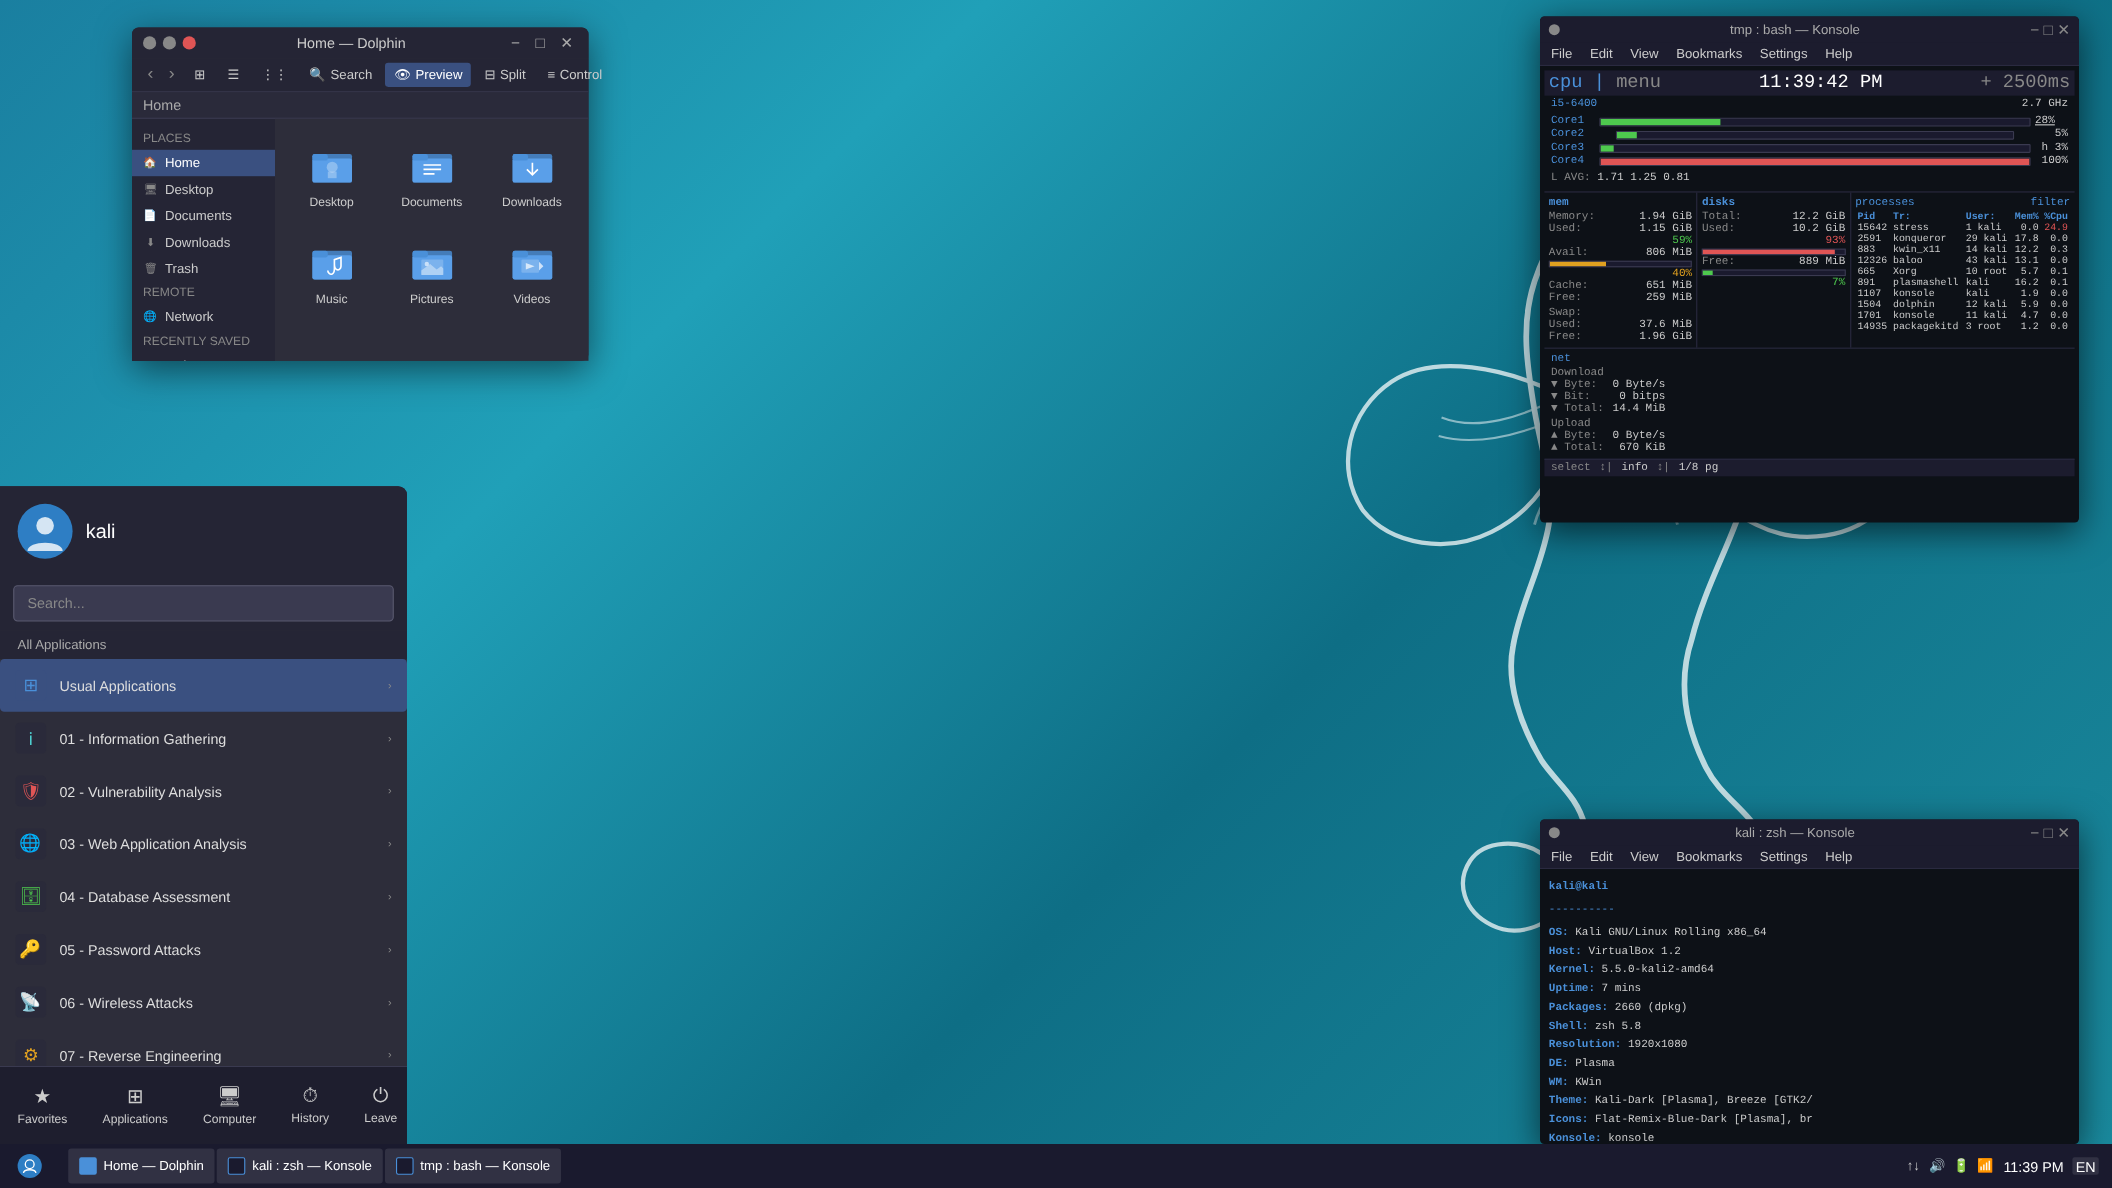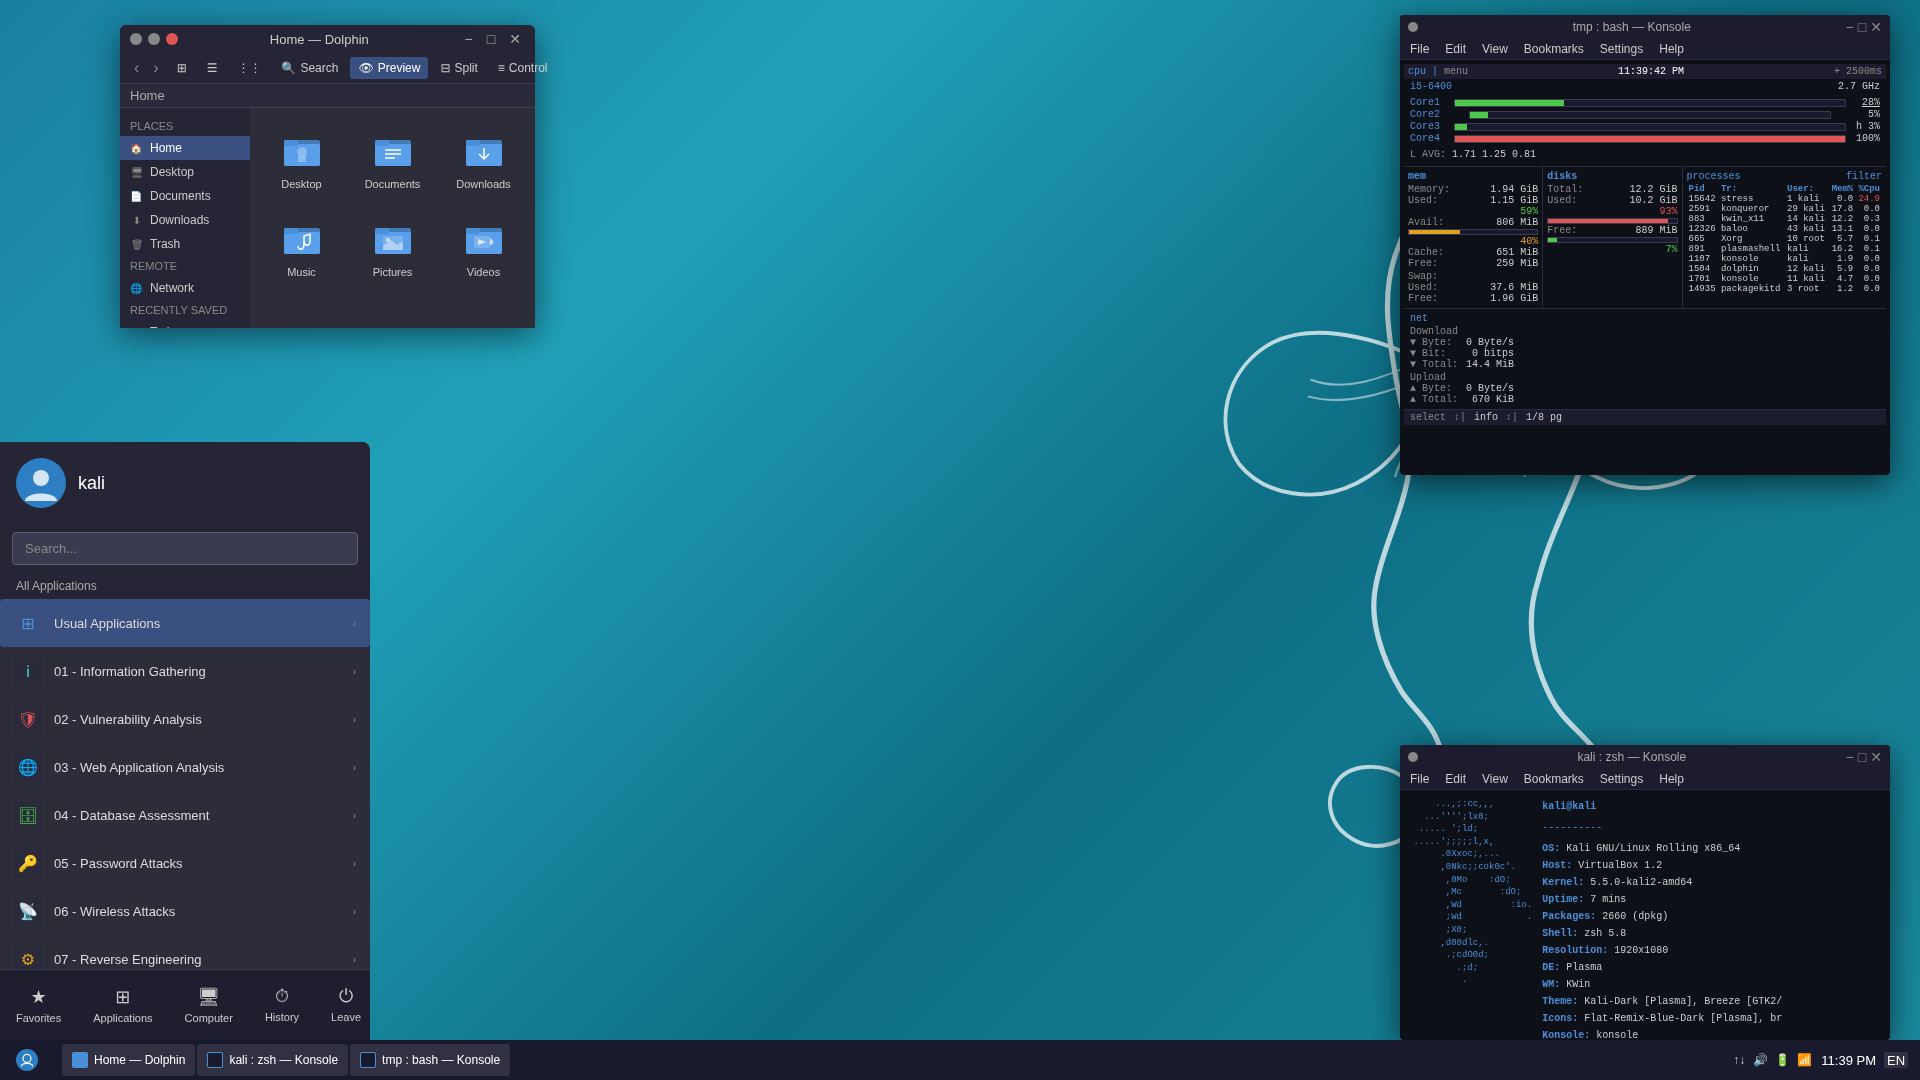--- a/index.html
+++ b/index.html
@@ -913,38 +913,38 @@
   <div class="konsole-menubar">
     <span class="konsole-menu-item">File</span>
     <span class="konsole-menu-item">Edit</span>
     <span class="konsole-menu-item">View</span>
     <span class="konsole-menu-item">Bookmarks</span>
     <span class="konsole-menu-item">Settings</span>
     <span class="konsole-menu-item">Help</span>
   </div>
   <div class="htop-content">
 
-    <div style="display:flex; justify-content:space-between; align-items:center; padding:2px 4px; background:#1c1c2e; font-size:10px; color:#ccc;">
+    <div style="display:flex; justify-content:space-between; align-items:center; padding:2px 4px; background:#1c1c2e; font-size:17px; color:#ccc;">
       <span><span style="color:#4a90d9;">cpu</span> <span style="color:#4a90d9;">|</span> <span style="color:#888;">menu</span></span>
       <span style="color:white;">11:39:42 PM</span>
       <span style="color:#888;">+ 2500ms</span>
     </div>
 
     <div style="display:flex; justify-content:space-between; padding:2px 6px; font-size:10px;">
       <span style="color:#4a90d9;">i5-6400</span>
       <span style="color:#ccc;">2.7 GHz</span>
     </div>
 
     <div style="padding:2px 6px; font-size:10px;">
       <div style="display:flex; gap:4px; align-items:center; margin:1px 0;">
         <span style="color:#4a90d9; width:40px;">Core1</span>
         <div style="flex:1; height:8px; background:#1a1a2e; border:1px solid #3a3a50; overflow:hidden; border-radius:1px;">
           <div style="width:28%; height:100%; background:#4ec94e;"></div>
         </div>
-        <span style="color:#ccc; width:30px; text-align:right;text-decoration:underline;">28%</span>
+        <span style="color:#ccc; width:30px; text-decoration:underline;">28%</span>
       </div>
       <div style="display:flex; gap:19px; align-items:center; margin:1px 0;">
         <span style="color:#4a90d9; width:40px;">Core2</span>
         <div style="flex:1; height:8px; background:#1a1a2e; border:1px solid #3a3a50; overflow:hidden; border-radius:1px;">
           <div style="width:5%; height:100%; background:#4ec94e;"></div>
         </div>
         <span style="color:#ccc; width:30px; text-align:right;">5%</span>
       </div>
       <div style="display:flex; gap:4px; align-items:center; margin:1px 0;">
         <span style="color:#4a90d9; width:40px;">Core3</span>
@@ -1174,35 +1174,20 @@
   </div>
   <div class="konsole-menubar">
     <span class="konsole-menu-item">File</span>
     <span class="konsole-menu-item">Edit</span>
     <span class="konsole-menu-item">View</span>
     <span class="konsole-menu-item">Bookmarks</span>
     <span class="konsole-menu-item">Settings</span>
     <span class="konsole-menu-item">Help</span>
   </div>
   <div class="neofetch-content">
-    <div class="neo-ascii">     ...,;:cc,,,
-   ...'''';lx0;
-  ..... ';ld;
- .....';;;;;l,x,
-      .0Xxoc;,...
-      ,0Nkc;;cok0c'.
-       ,0Mo    :dO;
-       ,Mc       :dO;
-       ,Wd         :io.
-       ;Wd            .
-       ;X0;
-      ,d00dlc,.
-       .;cdO0d;
-         .;d;
-          .</div>
     <div class="neo-info">
       <div style="margin-bottom:4px;">
         <span style="color:#4a90d9; font-weight:bold;">kali@kali</span>
       </div>
       <div style="color:#4a90d9; margin-bottom:4px;">----------</div>
       <div><span class="neo-label">OS: </span><span>Kali GNU/Linux Rolling x86_64</span></div>
       <div><span class="neo-label">Host: </span><span>VirtualBox 1.2</span></div>
       <div><span class="neo-label">Kernel: </span><span>5.5.0-kali2-amd64</span></div>
       <div><span class="neo-label">Uptime: </span><span>7 mins</span></div>
       <div><span class="neo-label">Packages: </span><span>2660 (dpkg)</span></div>

